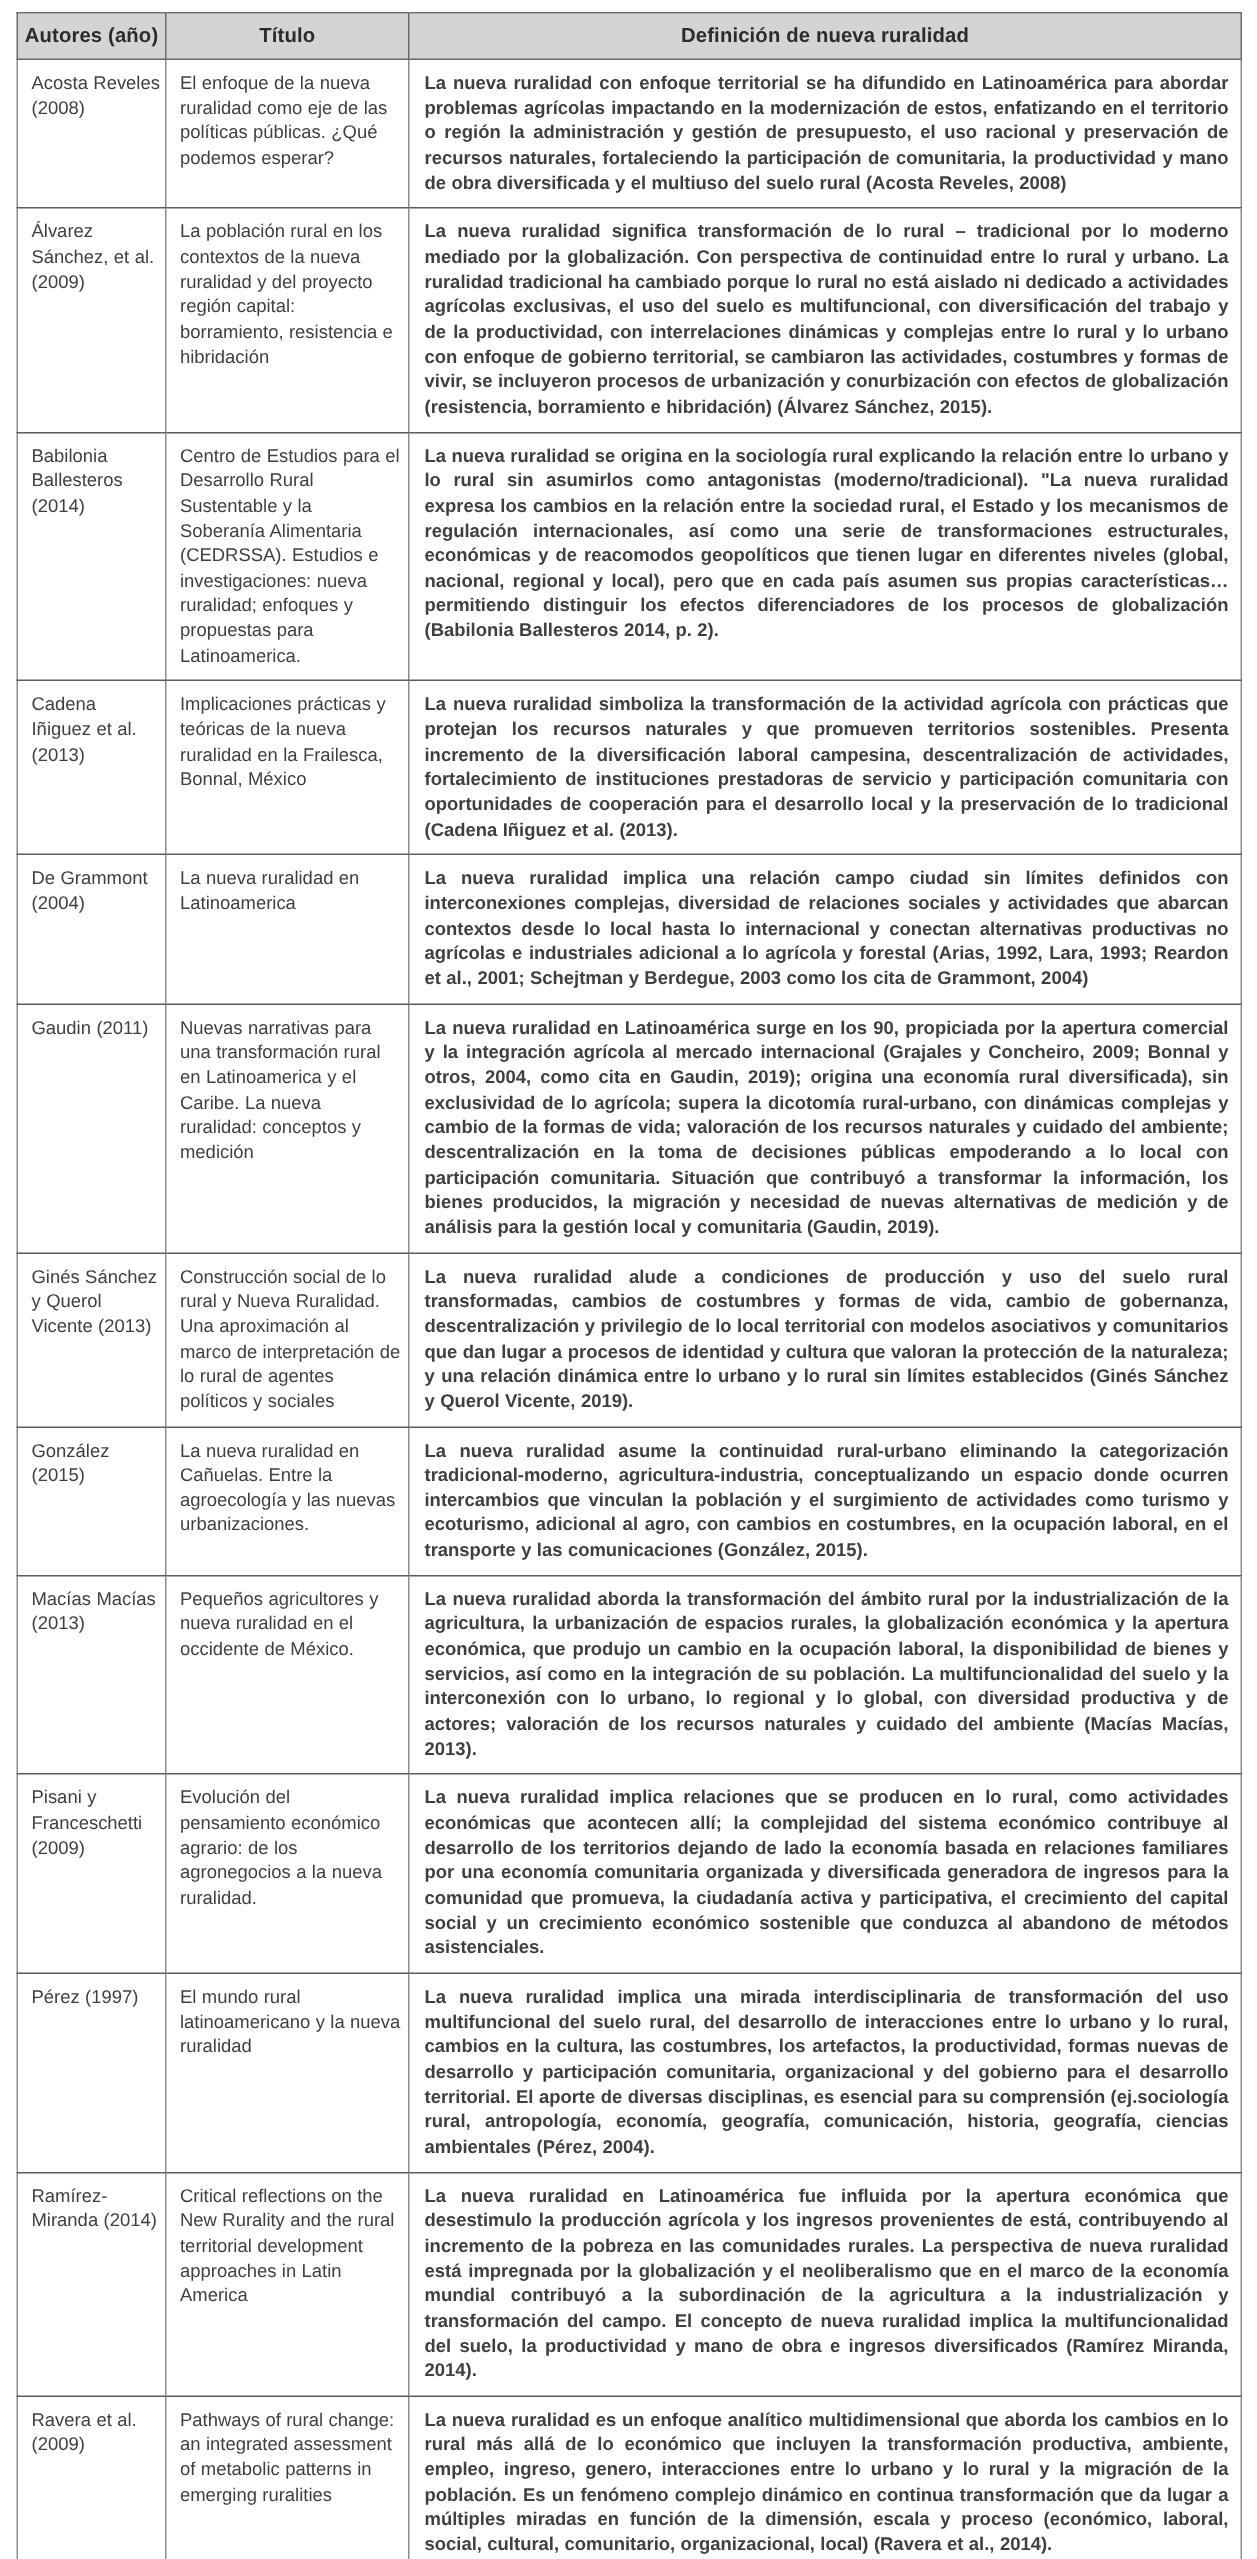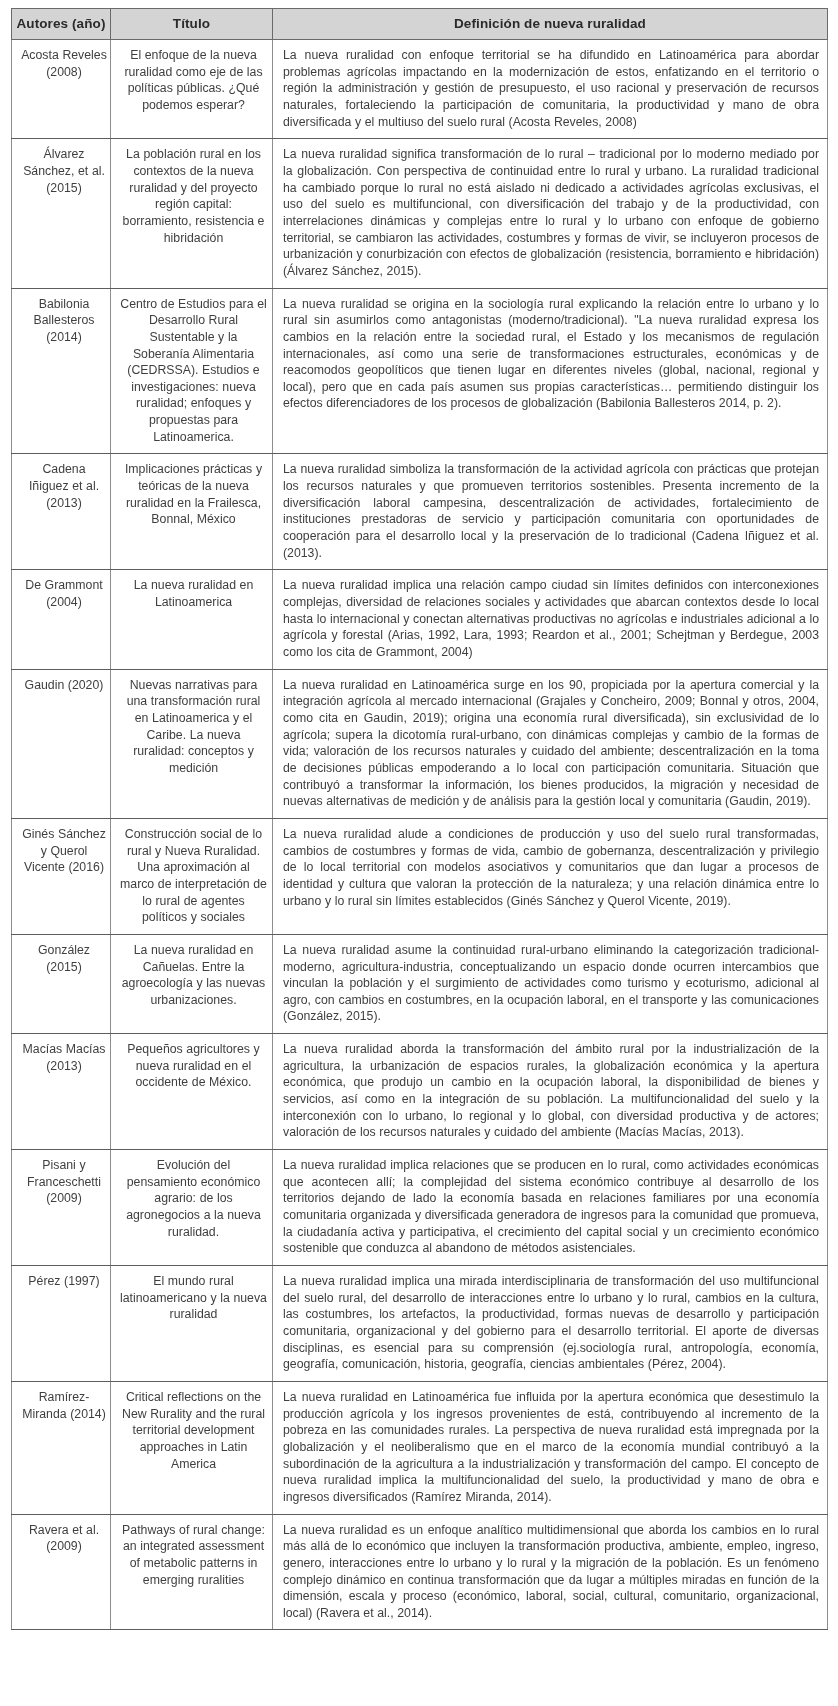--- a/index.html
+++ b/index.html
@@ -49,36 +49,36 @@
     border-right: 1px solid #8d8d8d;
     border-top: 1px solid #5d5d5d;
     border-bottom: 1px solid #5d5d5d;
     vertical-align: top;
     font-size: 12.3px;
     line-height: 1.355;
     color: #3f3f3f;
     padding: 7px 7px 8px 7px;
     background: #ffffff;
     word-spacing: 0.2px;
-    text-align: center;
   }
   tbody td.col-autores {
     padding-left: 9px;
     padding-right: 3px;
   }
   tbody td.col-titulo {
     padding-left: 9px;
     padding-right: 5px;
     margin-left: 48px;
   }
   tbody td.col-def {
     padding-left: 10px;
     padding-right: 8px;
     text-align: justify;
     text-justify: inter-word;
+    font-weight: bold;
   }
   tbody tr td {
     border-top: none;
   }
   tbody tr:first-child td {
     border-top: 1px solid #5d5d5d;
   }
 </style>
 </head>
 <body>
@@ -97,46 +97,46 @@
         <th>Definición de nueva ruralidad</th>
       </tr>
     </thead>
     <tbody>
         <tr>
           <td class="col-autores">Acosta Reveles (2008)</td>
           <td class="col-titulo">El enfoque de la nueva ruralidad como eje de las políticas públicas. ¿Qué podemos esperar?</td>
           <td class="col-def">La nueva ruralidad con enfoque territorial se ha difundido en Latinoamérica para abordar problemas agrícolas impactando en la modernización de estos, enfatizando en el territorio o región la administración y gestión de presupuesto, el uso racional y preservación de recursos naturales, fortaleciendo la participación de comunitaria, la productividad y mano de obra diversificada y el multiuso del suelo rural (Acosta Reveles, 2008)</td>
         </tr>
         <tr>
-          <td class="col-autores">Álvarez Sánchez, et al. (2015)</td>
+          <td class="col-autores">Álvarez Sánchez, et al. (2009)</td>
           <td class="col-titulo">La población rural en los contextos de la nueva ruralidad y del proyecto región capital: borramiento, resistencia e hibridación</td>
           <td class="col-def">La nueva ruralidad significa transformación de lo rural – tradicional por lo moderno mediado por la globalización.  Con perspectiva de continuidad entre lo rural y urbano. La  ruralidad tradicional ha cambiado porque  lo rural no está aislado ni dedicado a actividades agrícolas exclusivas,  el uso del suelo es multifuncional, con  diversificación del trabajo y de la productividad, con  interrelaciones dinámicas y complejas entre lo rural y lo urbano con enfoque de gobierno territorial,  se cambiaron  las actividades, costumbres y formas de vivir, se incluyeron procesos de urbanización y conurbización con  efectos de  globalización  (resistencia, borramiento e hibridación) (Álvarez Sánchez, 2015).</td>
         </tr>
         <tr>
           <td class="col-autores">Babilonia Ballesteros (2014)</td>
           <td class="col-titulo">Centro de Estudios para el Desarrollo Rural Sustentable y la Soberanía Alimentaria (CEDRSSA). Estudios e investigaciones: nueva ruralidad; enfoques y propuestas para Latinoamerica.</td>
           <td class="col-def">La nueva ruralidad se origina en la sociología rural explicando la relación entre lo urbano y lo rural sin asumirlos como antagonistas (moderno/tradicional). "La nueva ruralidad expresa los cambios en la relación entre la sociedad rural, el Estado y los mecanismos de regulación internacionales, así como una serie de transformaciones estructurales, económicas y de reacomodos geopolíticos que tienen lugar en diferentes niveles (global, nacional, regional y local), pero que en cada país asumen sus propias características… permitiendo distinguir los efectos diferenciadores de los procesos de globalización (Babilonia Ballesteros 2014, p. 2).</td>
         </tr>
         <tr>
           <td class="col-autores">Cadena Iñiguez et al. (2013)</td>
           <td class="col-titulo">Implicaciones prácticas y teóricas de la nueva ruralidad en la Frailesca, Bonnal, México</td>
           <td class="col-def">La nueva ruralidad simboliza la transformación de la actividad agrícola con prácticas que protejan los recursos naturales y que promueven territorios sostenibles. Presenta incremento de la diversificación laboral campesina, descentralización de actividades, fortalecimiento de instituciones prestadoras de servicio y participación comunitaria con oportunidades de cooperación para el desarrollo local y la preservación de lo tradicional (Cadena Iñiguez et al. (2013).</td>
         </tr>
         <tr>
           <td class="col-autores">De Grammont (2004)</td>
           <td class="col-titulo">La nueva ruralidad en Latinoamerica</td>
           <td class="col-def">La nueva ruralidad implica una relación campo ciudad sin límites definidos con interconexiones complejas, diversidad de relaciones sociales y actividades que abarcan contextos desde lo local hasta lo internacional y conectan alternativas productivas no agrícolas e industriales adicional a lo agrícola y forestal (Arias, 1992, Lara, 1993; Reardon et al., 2001; Schejtman y Berdegue, 2003 como los cita de Grammont, 2004)</td>
         </tr>
         <tr>
-          <td class="col-autores">Gaudin (2020)</td>
+          <td class="col-autores">Gaudin (2011)</td>
           <td class="col-titulo">Nuevas narrativas para una transformación rural en Latinoamerica y el Caribe. La nueva ruralidad: conceptos y medición</td>
           <td class="col-def">La nueva ruralidad en Latinoamérica surge en los 90, propiciada por la apertura comercial  y la integración agrícola al mercado internacional (Grajales y Concheiro, 2009; Bonnal y otros, 2004, como cita en Gaudin, 2019); origina una economía rural diversificada), sin exclusividad de lo agrícola; supera la dicotomía rural-urbano, con dinámicas complejas y cambio de la formas de vida; valoración  de los recursos naturales y cuidado del ambiente; descentralización en la toma de decisiones públicas empoderando a lo local con  participación comunitaria.  Situación que contribuyó a transformar la información, los bienes producidos, la migración y necesidad de nuevas alternativas de medición y de análisis para la gestión local y comunitaria (Gaudin, 2019).</td>
         </tr>
         <tr>
-          <td class="col-autores">Ginés Sánchez y Querol Vicente (2016)</td>
+          <td class="col-autores">Ginés Sánchez y Querol Vicente (2013)</td>
           <td class="col-titulo">Construcción social de lo rural y Nueva Ruralidad. Una aproximación al marco de interpretación de lo rural de agentes políticos y sociales</td>
           <td class="col-def">La nueva ruralidad alude a condiciones de producción y uso del suelo rural transformadas, cambios de costumbres y formas de vida, cambio de gobernanza, descentralización y privilegio de lo local territorial con modelos asociativos y comunitarios que dan lugar a procesos de identidad y cultura que valoran la protección de la naturaleza; y una relación dinámica entre lo urbano y lo rural sin límites establecidos (Ginés Sánchez y Querol Vicente, 2019).</td>
         </tr>
         <tr>
           <td class="col-autores">González (2015)</td>
           <td class="col-titulo">La nueva ruralidad en Cañuelas. Entre la agroecología y las nuevas urbanizaciones.</td>
           <td class="col-def">La nueva ruralidad asume la continuidad rural-urbano eliminando la categorización tradicional-moderno, agricultura-industria, conceptualizando un espacio donde ocurren intercambios que vinculan la población y el surgimiento de actividades como turismo y ecoturismo, adicional al agro, con cambios en costumbres, en la ocupación laboral, en el transporte y las comunicaciones (González, 2015).</td>
         </tr>
         <tr>
           <td class="col-autores">Macías Macías (2013)</td>

